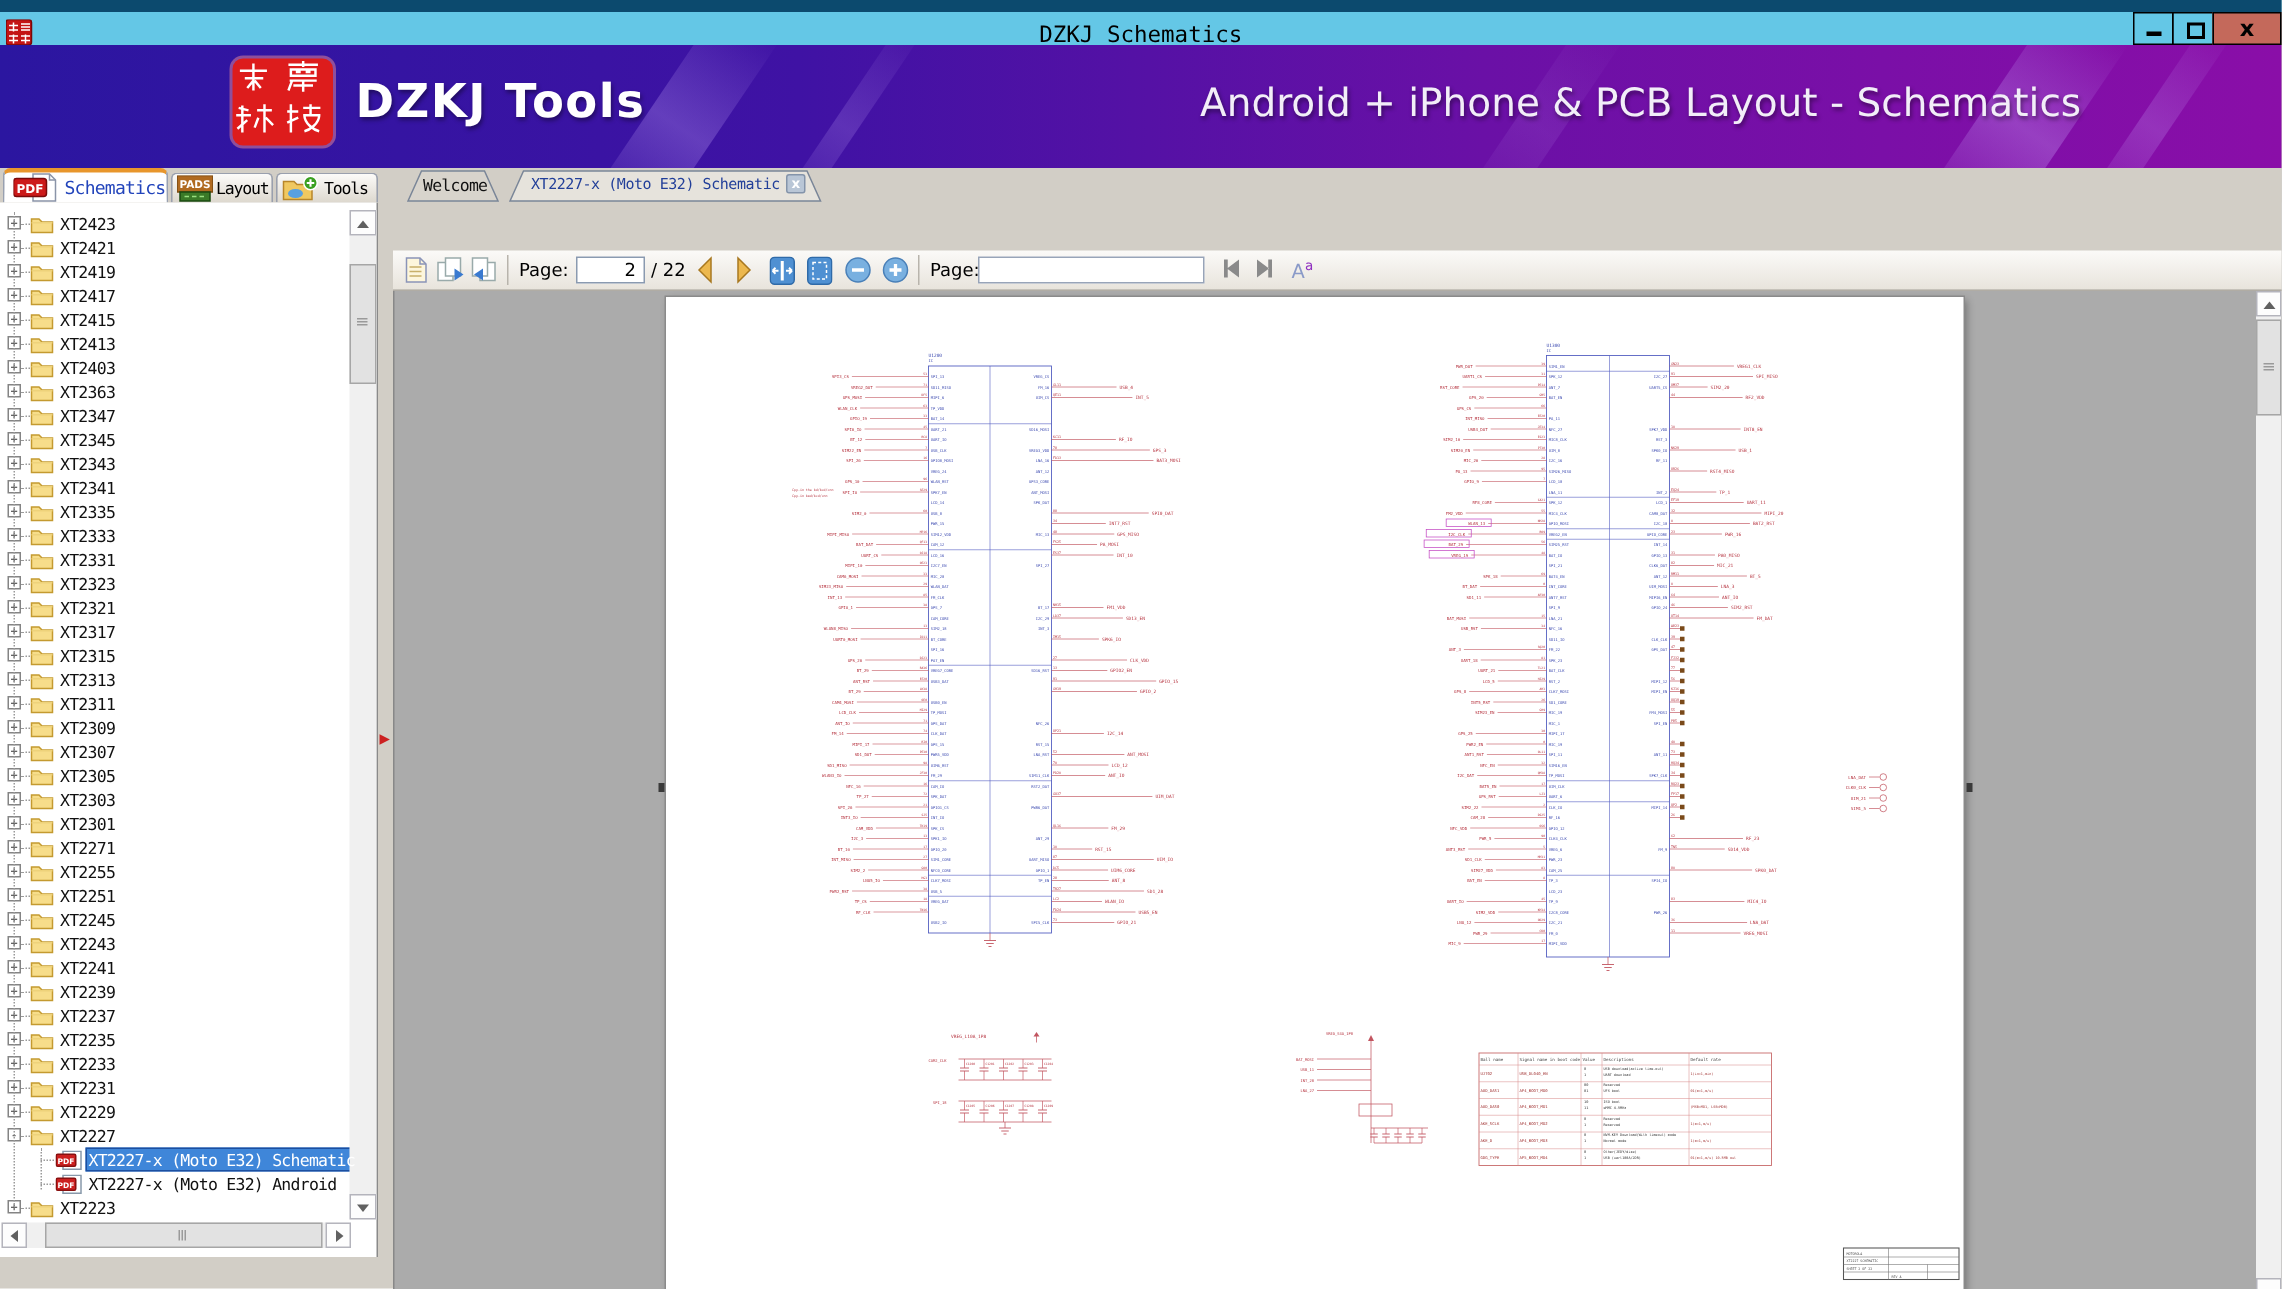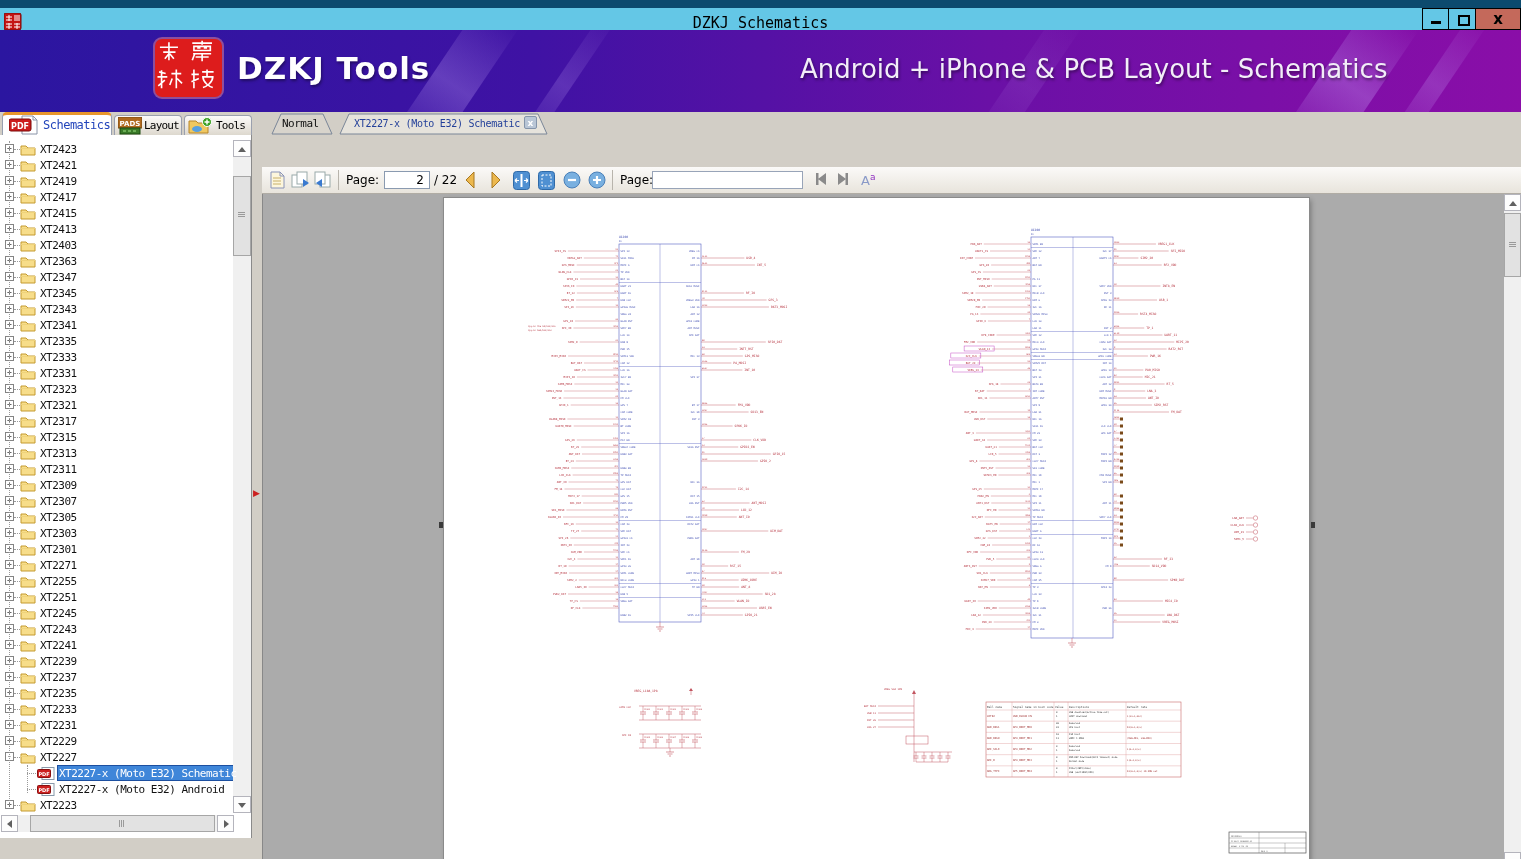--- a/index.html
+++ b/index.html
@@ -155,21 +155,21 @@
         <ellipse cx="9" cy="12" rx="5" ry="3" fill="#58a0e0"></ellipse>
         <circle cx="19" cy="5" r="4.5" fill="#3aa020" stroke="#fff"></circle>
         <path d="M19,2.5 v5 M16.5,5 h5" stroke="#fff" stroke-width="1.4"></path>
       </svg>
       <span class="mtab-label">Tools</span>
     </div>
     <svg id="doctabs" width="320" height="23">
       <path d="M10,22 L19,2 L61,2 L70,22 Z" fill="#d8d4cc" stroke="#7a8698" stroke-width="1"></path>
       <path d="M78,22 L87,2 L276,2 L285,22 Z" fill="#e6e3dc" stroke="#7a8698" stroke-width="1"></path>
     </svg>
-    <span class="doclabel" id="welcome-label">Normal</span>
+    <span class="doclabel" id="welcome-label">Welcome</span>
     <span class="doclabel" id="doc1-label">XT2227-x (Moto E32) Schematic</span>
     <div id="doc-close">x</div>
   </div>
 
   <div id="sidebar">
     <div id="tree">
         <div class="trow" style="top:3px">
           <span class="hdots" style="left:14px;width:6px;"></span>
           <span class="ebox">+</span>
           <svg class="ticon" width="16" height="13">

